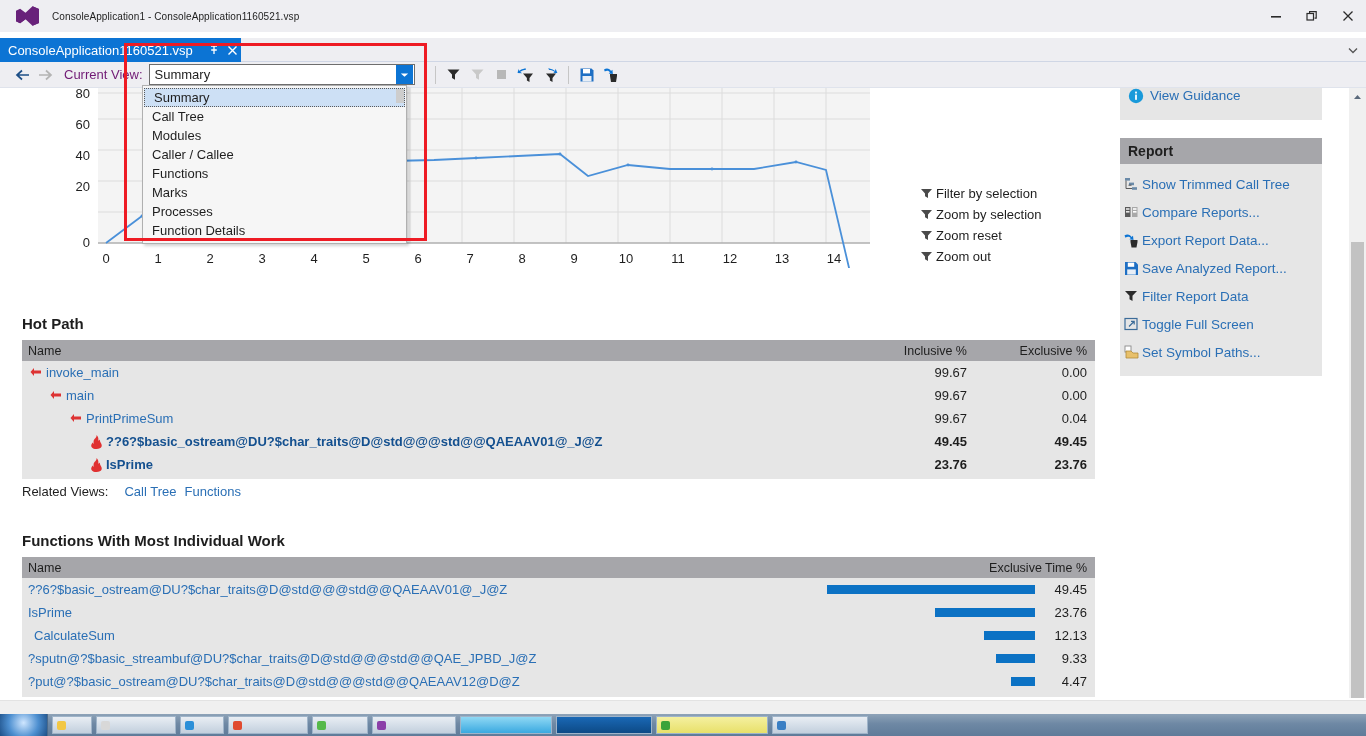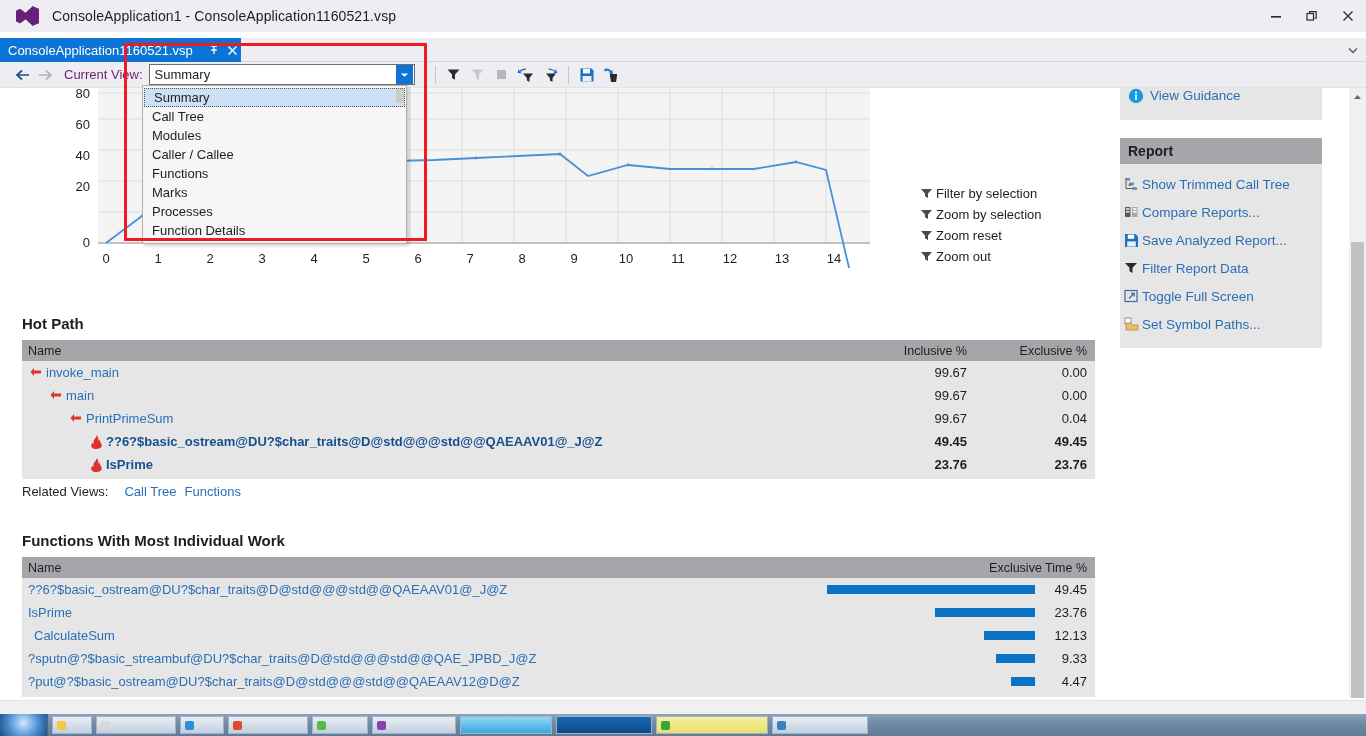--- a/index.html
+++ b/index.html
@@ -18,21 +18,21 @@
     background:#0c74d4;
   }
 
   
   .titlebar {
     position:absolute; left:0; top:0; width:1366px; height:32px;
     background:#eeeef2; display:flex; align-items:center;
   }
   .vs-logo { width:26px; height:22px; margin-left:14px; margin-right:12px; flex:none; }
   .title-text {
-    font-size:14px; color:#1e1e1e; letter-spacing:.1px; white-space:nowrap;
+    font-size:10px; color:#1e1e1e; letter-spacing:.1px; white-space:nowrap;
   }
   .win-btns { position:absolute; right:0; top:0; height:32px; display:flex; }
   .win-btn {
     width:36px; height:32px; display:flex; align-items:center; justify-content:center;
     color:#2b2b2b;
   }
   .win-btn svg { display:block; }
 
   
   .tabstrip {
@@ -622,20 +622,29 @@
             <rect x="2" y="3.2" width="3.5" height="1.6" fill="#e8e8e8"></rect>
             <rect x="9" y="3.2" width="3.5" height="1.6" fill="#fff"></rect>
             <rect x="2" y="6" width="3.5" height="1.6" fill="#e8e8e8"></rect>
             <rect x="9" y="6" width="3.5" height="1.6" fill="#fff"></rect>
           </svg>
         </span>
         <span>Compare Reports...</span>
       </div>
       <div class="report-item">
         <span class="ic">
+          <svg width="16" height="15" viewBox="0 0 16 15">
+            <path d="M1.5 2.5c2.4-2 6-1 7 1.4L10 2.7l.5 4.2L6.3 6.3l1.4-1.1c-1-1.5-3.4-1.9-5.2-.4z" fill="#0c74d4"></path>
+            <path d="M7.5 7h7v2l-1 5.5H8.5L7.5 9z" fill="#2b2b2b"></path>
+          </svg>
+        </span>
+        <span>Export Report Data...</span>
+      </div>
+      <div class="report-item">
+        <span class="ic">
           <svg width="15" height="15" viewBox="0 0 15 15">
             <path d="M1 1h10.5L14 3.4V14H1z" fill="#1e6fc4"></path>
             <rect x="3.8" y="1.6" width="6.4" height="4.2" fill="#fff"></rect>
             <rect x="3.2" y="8.4" width="8.6" height="5.2" fill="#e8eef6"></rect>
           </svg>
         </span>
         <span>Save Analyzed Report...</span>
       </div>
       <div class="report-item">
         <span class="ic">

